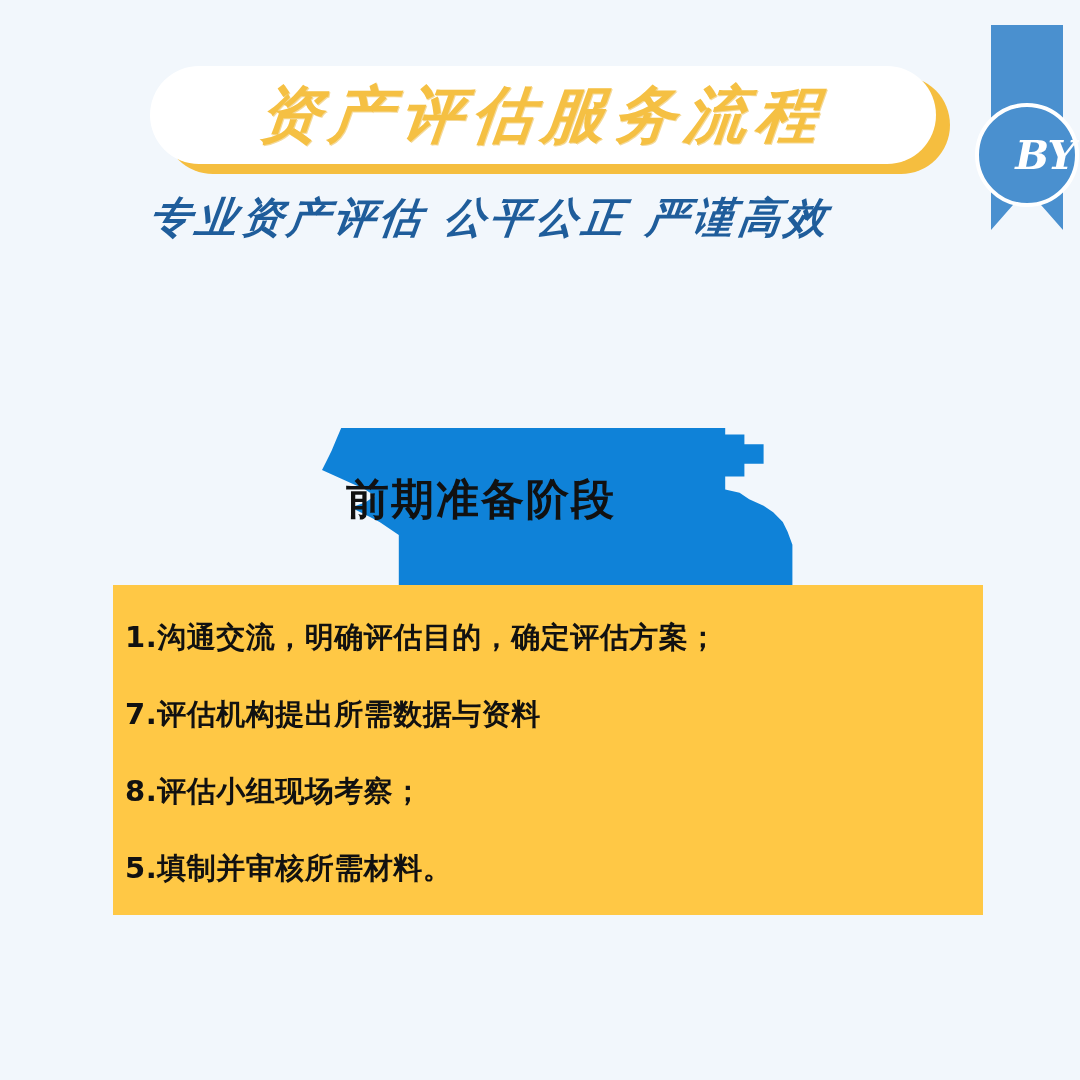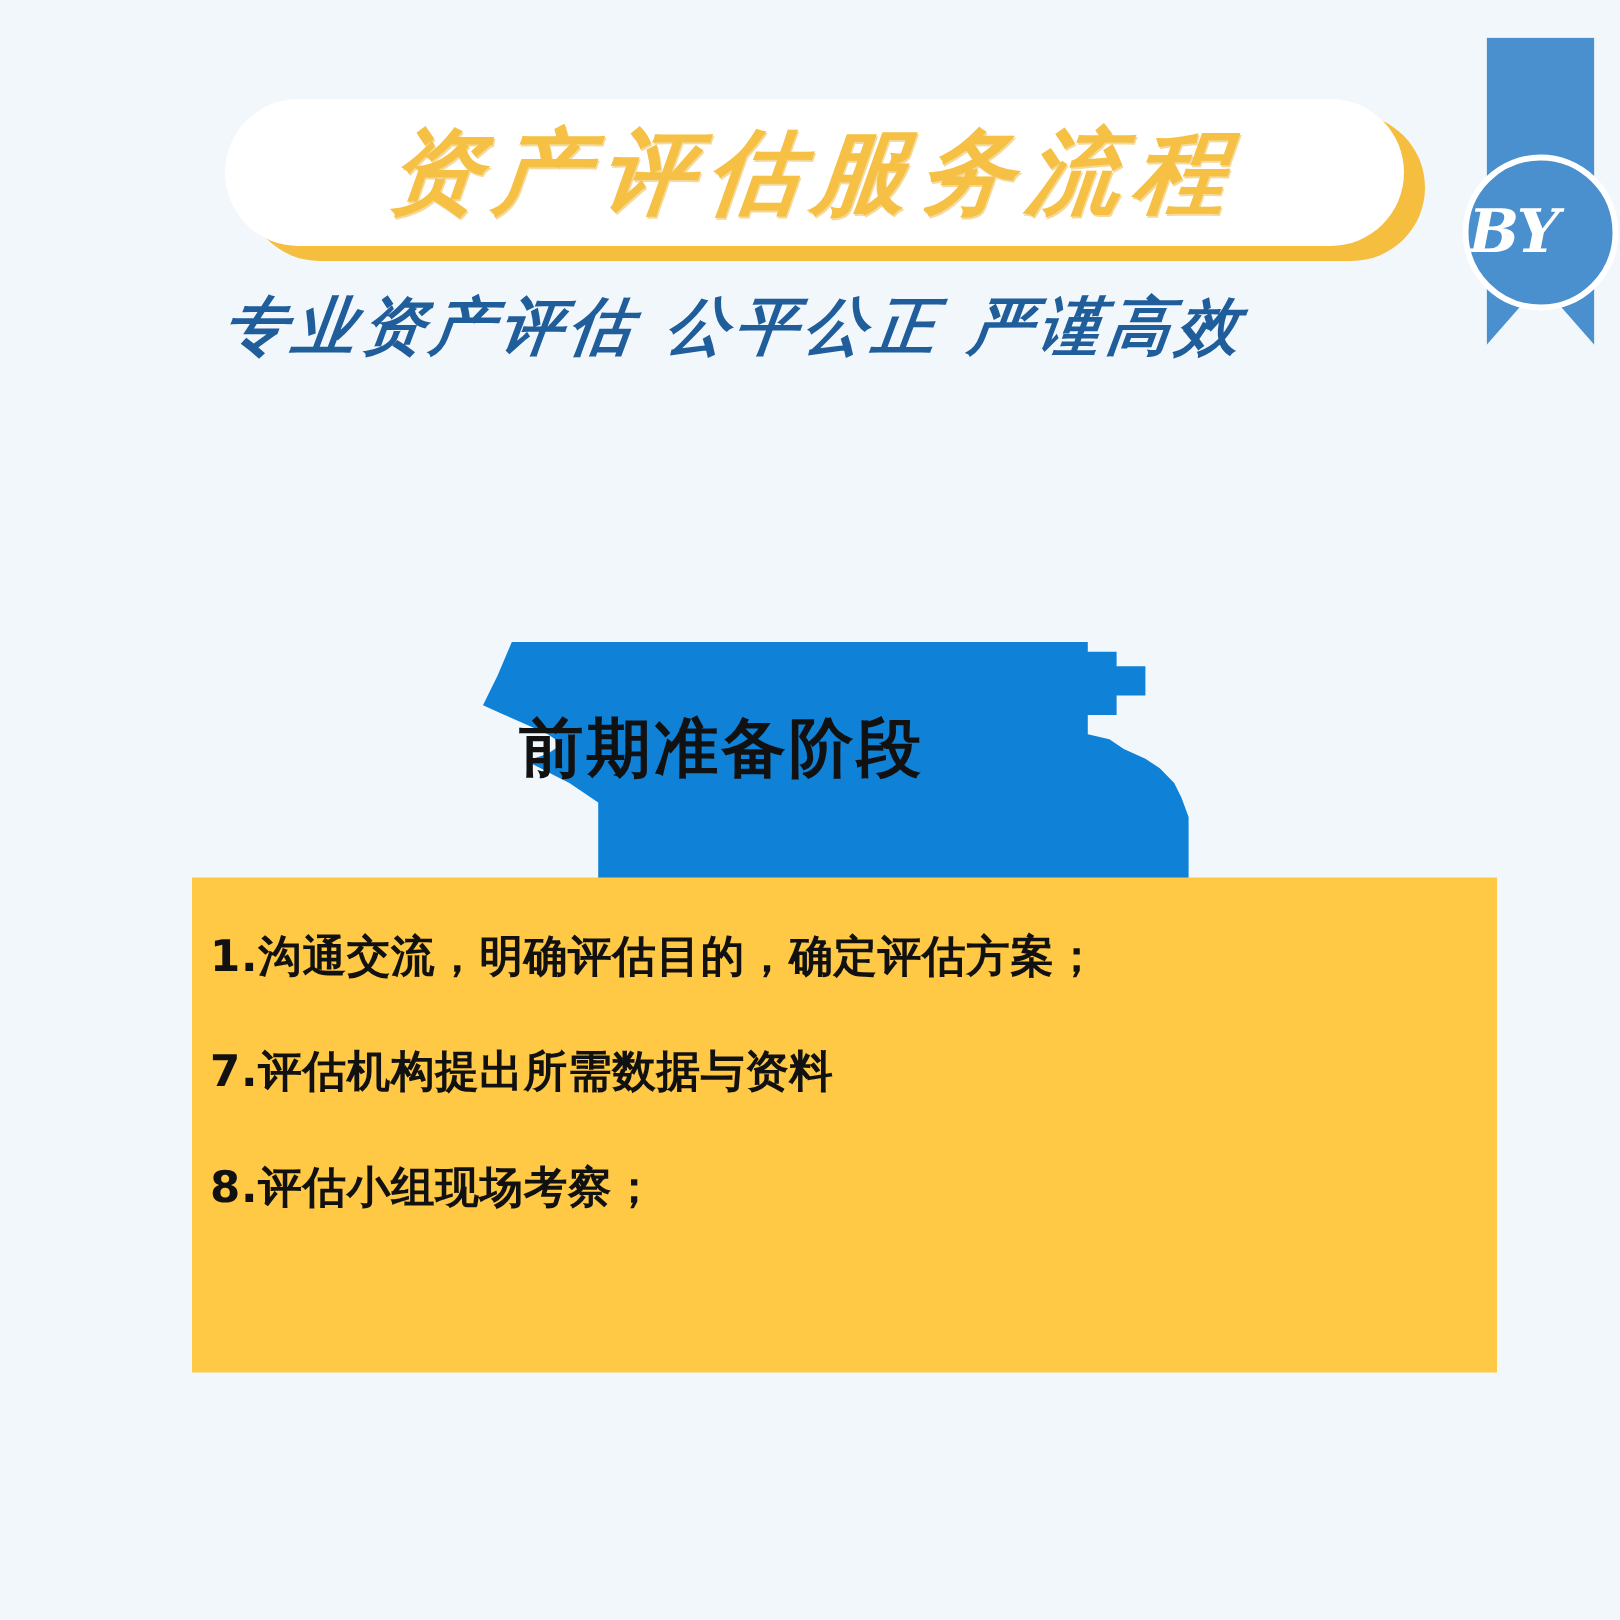--- a/index.html
+++ b/index.html
@@ -86,21 +86,21 @@
     position: absolute;
     left: -16px;
     top: 78px;
     width: 104px;
     height: 104px;
     border-radius: 50%;
     background: #4A90CF;
     border: 4px solid #FFFFFF;
     display: flex;
     align-items: center;
-    justify-content: flex-start;
+    justify-content: flex-end;
   }
   .badge-label {
     font-family: "DejaVu Serif", "Liberation Serif", serif;
     font-size: 40px;
     font-style: italic;
     font-weight: bold;
     color: #FFFFFF;
     line-height: 1;
     letter-spacing: -1px;
   }
@@ -158,21 +158,21 @@
     font-weight: bold;
     color: #111111;
     letter-spacing: 2px;
     white-space: nowrap;
     line-height: 1;
   }
 
   
   .content-box {
     position: absolute;
-    left: 128px;
+    left: 113px;
     top: 585px;
     width: 870px;
     height: 330px;
     background: #FFC845;
     padding: 38px 40px 0 12px;
   }
   .content-list {
     list-style: none;
     margin: 0;
     padding: 0;
@@ -213,16 +213,17 @@
   <div class="stage-banner">
     <div class="stage-shape"></div>
     <div class="stage-label">前期准备阶段</div>
   </div>
 
   <div class="content-box">
     <ul class="content-list">
       <li class="content-item">1.沟通交流，明确评估目的，确定评估方案；</li>
       <li class="content-item">7.评估机构提出所需数据与资料</li>
       <li class="content-item">8.评估小组现场考察；</li>
+      <li class="content-item">5.填制并审核所需材料。</li>
     </ul>
   </div>
 
 </div>
 
 </body></html>

